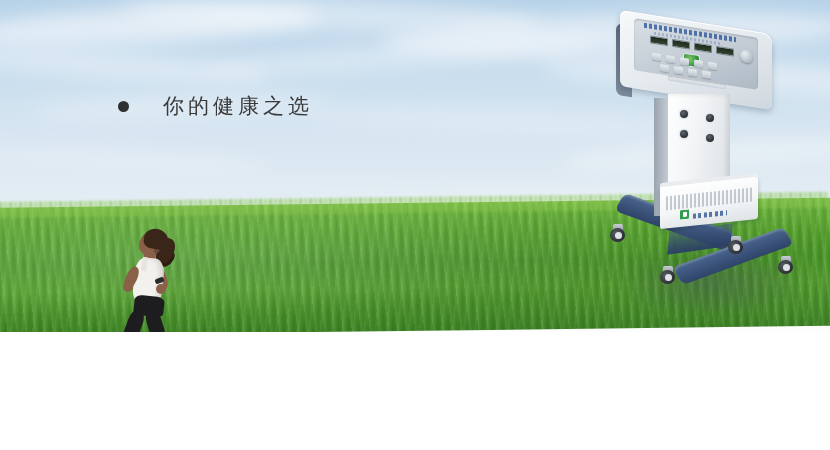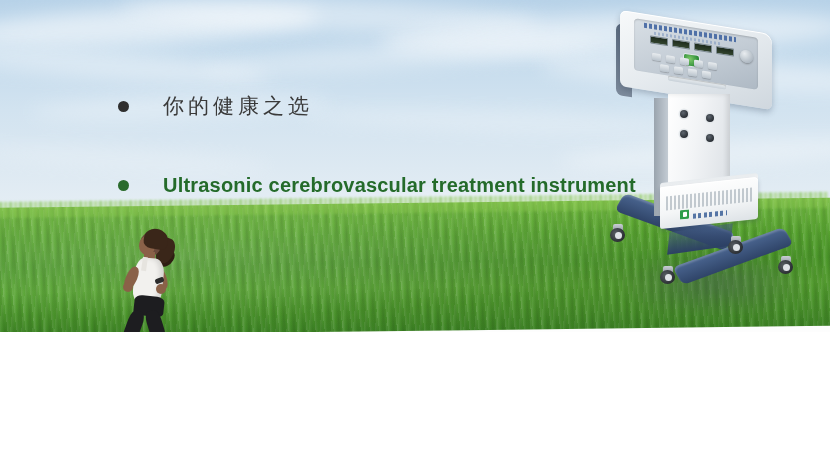--- a/index.html
+++ b/index.html
@@ -423,18 +423,14 @@
       <div class="hub"></div>
     </div>
   </div>
 
   <div class="text-line-1">
     <span class="bullet-dark"></span>
     <span class="cn-sub">你的健康之选</span>
   </div>
 
 
-  <div class="text-line-2">
-    <span class="bullet-green"></span>
-    <span class="en-title">Ultrasonic cerebrovascular treatment instrument</span>
-  </div>
 
 </div>
 
 </body></html>

